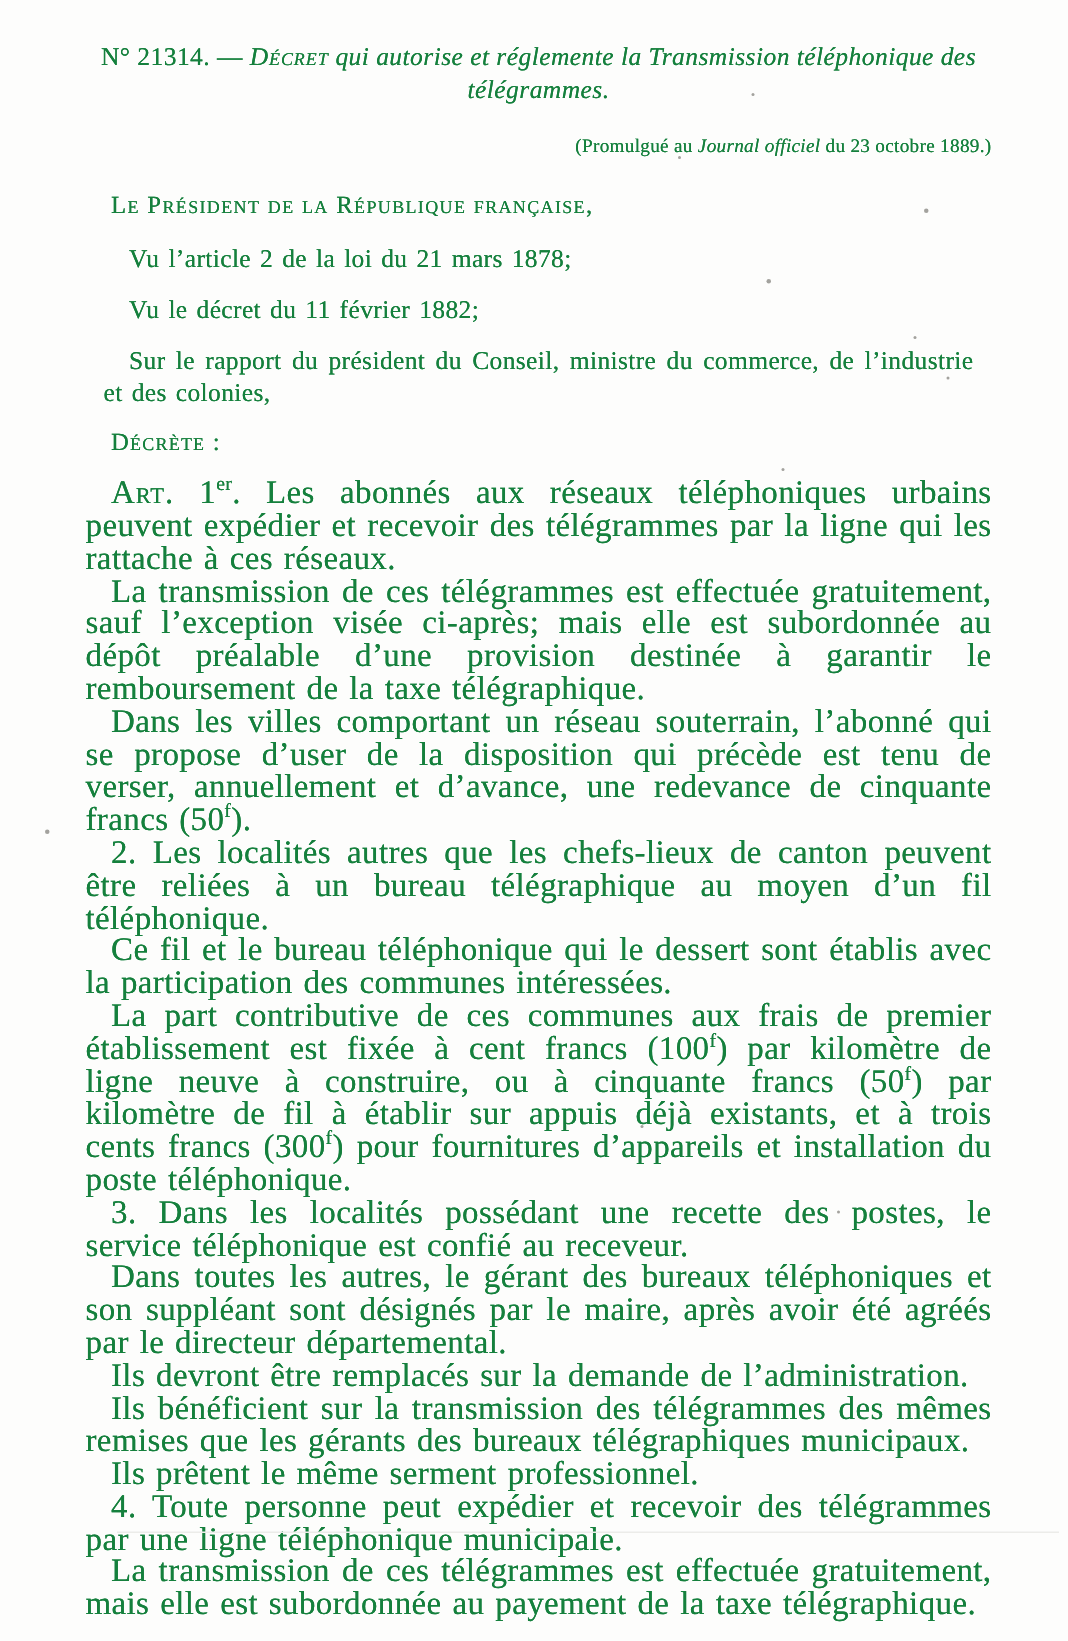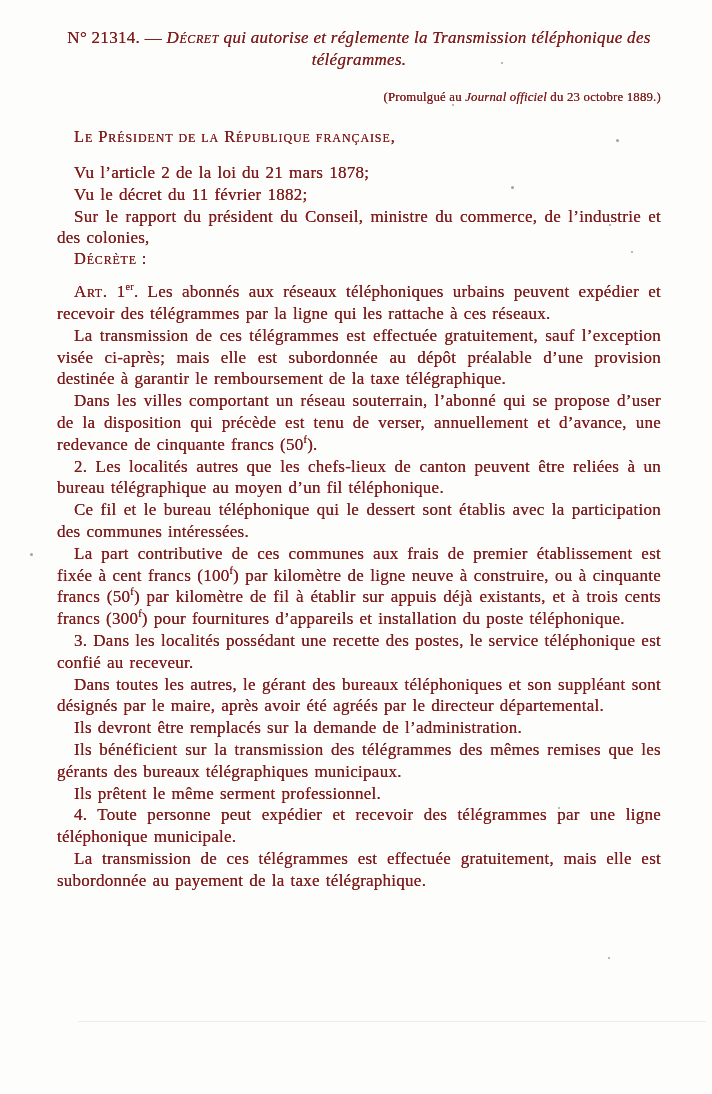--- a/index.html
+++ b/index.html
@@ -3,21 +3,21 @@
 <meta charset="utf-8">
 <style>
   html, body { margin: 0; padding: 0; background: #ffffff; }
   .page {
     position: relative;
     width: 712px;
     height: 1094px;
     background: #fdfdfc;
     overflow: hidden;
     font-family: "Liberation Serif", "DejaVu Serif", serif;
-    color: #7f1d1d;
+    color: #15803d;
     text-shadow: 0 0 0.4px currentColor; 
   }
   .content {
     position: absolute;
     left: 57px;
     top: 27px;
     width: 604px;
   }
   
   .title {
@@ -45,42 +45,42 @@
   }
   
   .salutation {
     font-variant: small-caps;
     font-size: 16.5px;
     letter-spacing: 0.9px;
     margin-top: 22px;
     text-indent: 17px;
   }
   .visa, .report {
-    margin: 0;
+    margin: 12px;
     font-size: 17px;
     line-height: 21.8px;
     text-indent: 17px;
     text-align: justify;
     letter-spacing: 0.25px;
     word-spacing: 1.5px;
   }
   .visa-first { margin-top: 15px; }
   .decrete {
     font-variant: small-caps;
     font-size: 16.5px;
     letter-spacing: 0.8px;
     margin-top: 0;
     margin-bottom: 12px;
     text-indent: 17px;
   }
   
   .body-block { margin-top: 0; }
   .body-block p.para {
     margin: 0;
-    font-size: 17px;
+    font-size: 22px;
     line-height: 21.8px;
     text-indent: 17px;
     text-align: justify;
     letter-spacing: 0.25px;
     word-spacing: 1.5px;
     hyphens: none;
   }
   .body-block p.para .sc { letter-spacing: 0.6px; }
   sup { font-size: 0.6em; line-height: 0; }
   

